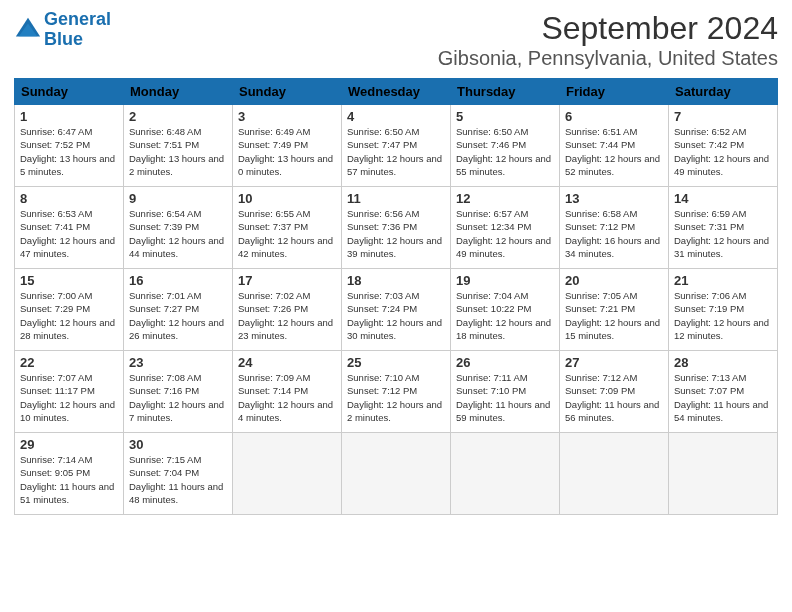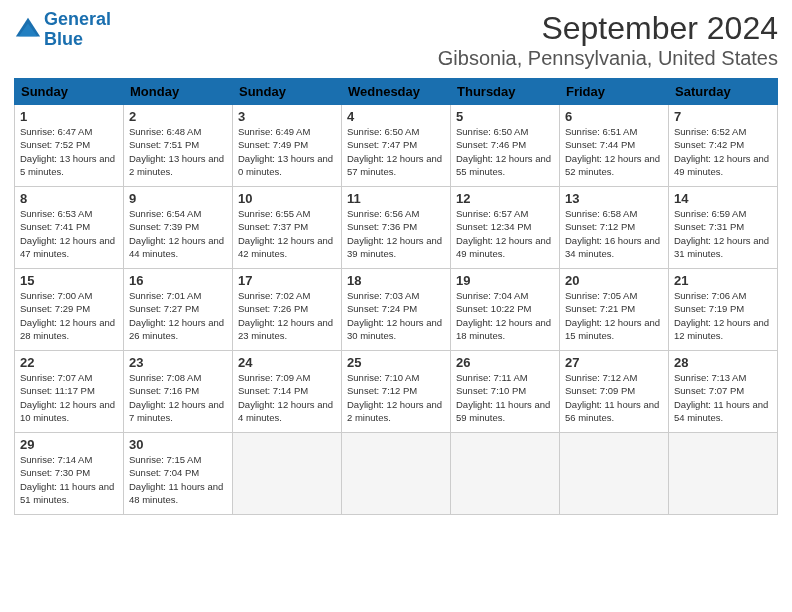--- a/index.html
+++ b/index.html
@@ -353,21 +353,21 @@
           <span>Sunset: 7:07 PM</span><br>
           <span>Daylight: 11 hours and 54 minutes.</span>
         </div>
       </td>
         </tr>
         <tr>
           <td>
         <span class="day-num">29</span>
         <div class="day-info">
           <span>Sunrise: 7:14 AM</span><br>
-          <span>Sunset: 7:30 PM</span><br>
+          <span>Sunset: 9:05 PM</span><br>
           <span>Daylight: 11 hours and 51 minutes.</span>
         </div>
       </td>
           <td>
         <span class="day-num">30</span>
         <div class="day-info">
           <span>Sunrise: 7:15 AM</span><br>
           <span>Sunset: 7:04 PM</span><br>
           <span>Daylight: 11 hours and 48 minutes.</span>
         </div>

